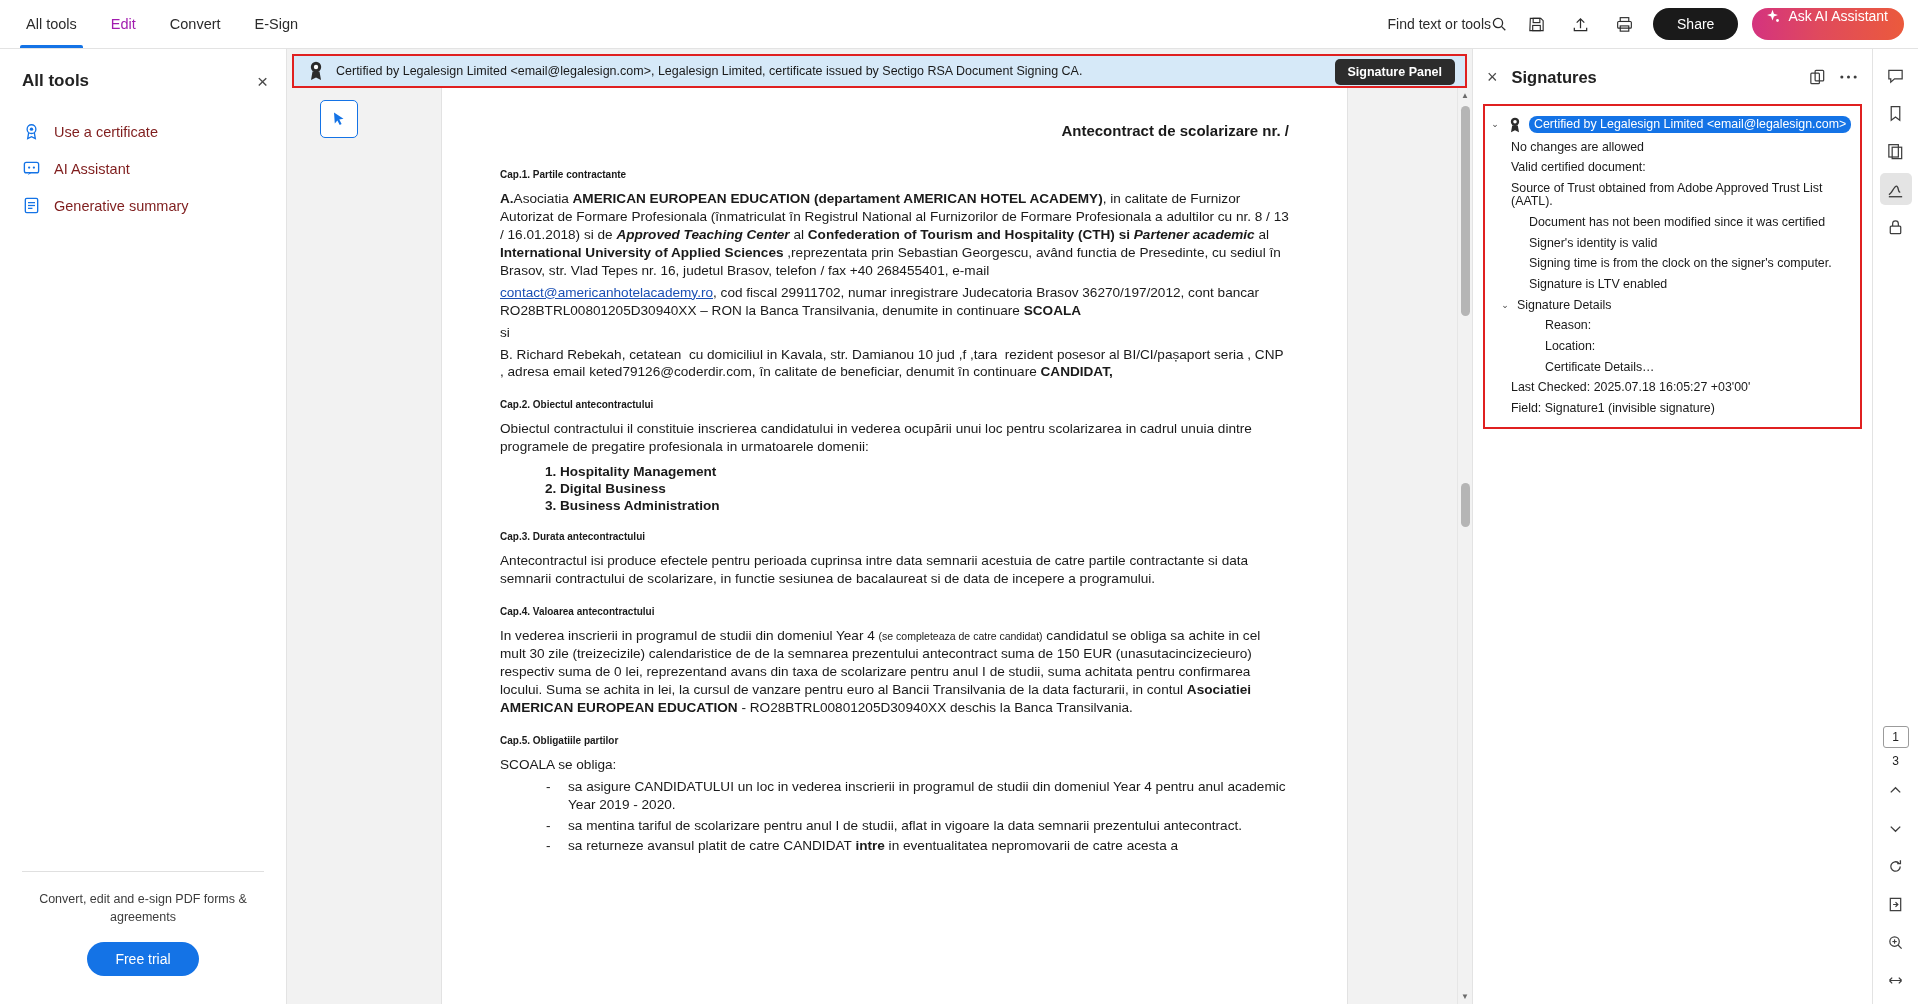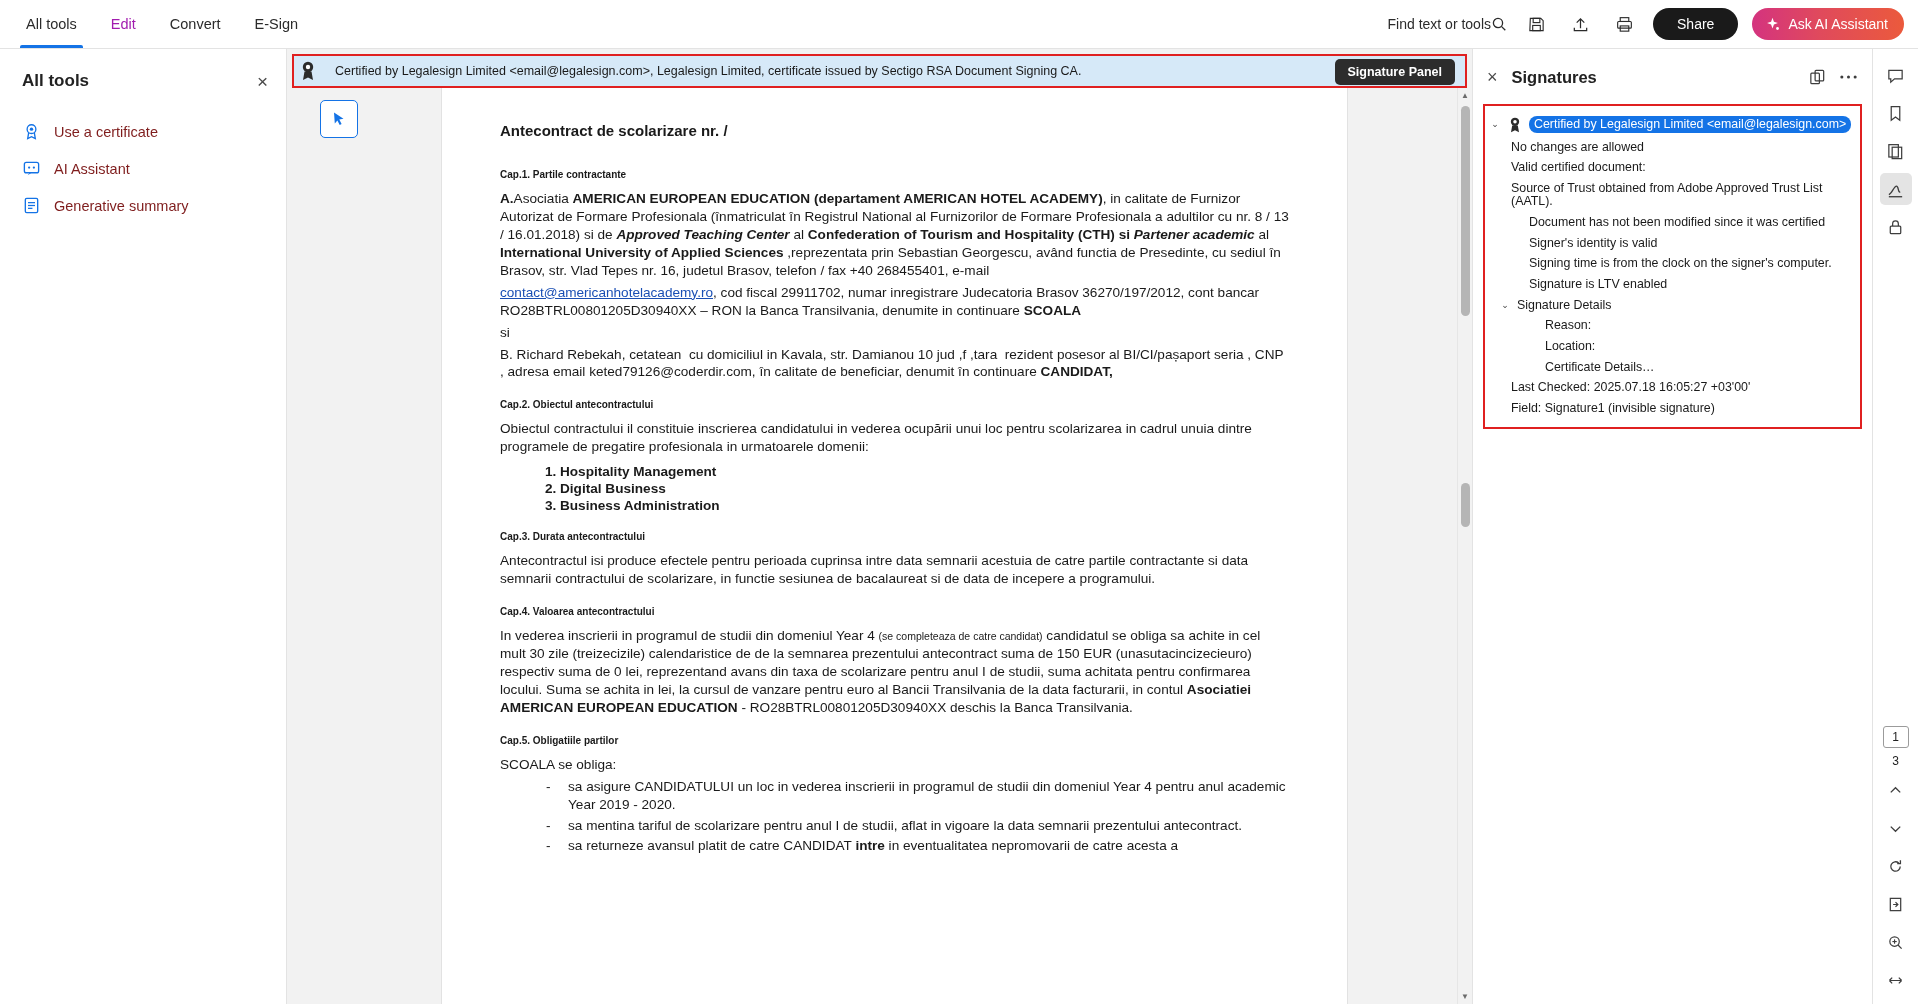--- a/index.html
+++ b/index.html
@@ -50,21 +50,21 @@
   .share-btn {
     background:#1a1a1a; color:#fff;
     border-radius: 18px; height: 32px;
     padding: 0 24px;
     display:flex; align-items:center; justify-content:center;
     font-size: 14px; cursor:pointer; font-weight: 400;
   }
   .ai-btn {
     border-radius: 18px; height: 32px;
     padding: 0 16px 0 12px;
-    display:flex; align-items:center; gap:7px;
+    display:flex; align-items:flex-start; gap:7px;
     color:#fff; font-size:14px; cursor:pointer;
     background: linear-gradient(90deg,#d4337f 0%, #e04a5c 45%, #eb5a3c 100%);
   }
 
   
   .layout { display:flex; height: calc(100% - 49px); width:100%; }
 
   
   .leftpanel {
     width: 287px;
@@ -110,22 +110,22 @@
     flex: 1 1 auto;
     position: relative;
     background: #f2f2f2;
     overflow:hidden;
     display:flex; flex-direction:column;
   }
   .certbar {
     height: 34px;
     background: #d6e9f8;
     display:flex; align-items:center;
-    padding: 0 4px;
-    gap: 17px;
+    padding: 0 12px;
+    gap: 10px;
     position: relative;
     border: 2px solid #e02020;
     margin: 5px 5px 0 5px;
     flex: 0 0 34px;
   }
   .certbar-text { font-size: 12.5px; color:#1a1a1a; }
   .sig-panel-btn {
     position:absolute; right: 10px; top: 3px;
     background:#2c2c2c; color:#fff;
     border-radius: 5px;
@@ -149,21 +149,21 @@
   }
   .page {
     position:absolute;
     left: 155px; top: 0;
     width: 905px;
     min-height: 1100px;
     background: #ffffff;
     padding: 34px 58px 40px 58px;
     box-shadow: 0 0 0 1px #e2e2e2;
   }
-  .doc-title { text-align:left; font-weight:700; font-size: 15px; margin-bottom: 30px; }
+  .doc-title { text-align:right; font-weight:700; font-size: 15px; margin-bottom: 30px; }
   .doc-h { font-weight:700; font-size: 10px; margin: 18px 0 10px 0; }
   .doc-p { font-size: 13.6px; line-height: 1.32; margin: 0 0 4px 0; }
   .doc-p b { font-weight:700; }
   .doc-p i { font-style: italic; }
   a.doc-link { color:#1a4fb4; text-decoration: underline; }
   ol.doc-ol { margin: 8px 0 8px 42px; padding-left: 18px; }
   ol.doc-ol li { font-size: 13.6px; font-weight: 700; margin: 2px 0; }
   ul.doc-dash { list-style:none; margin: 4px 0 0 46px; padding:0; }
   ul.doc-dash li { font-size: 13.6px; line-height: 1.36; position:relative; padding-left: 22px; margin-bottom: 2px;}
   ul.doc-dash li::before { content:"-"; position:absolute; left: 0; }
@@ -331,20 +331,25 @@
         <span>
           <svg width="19" height="19" viewBox="0 0 20 20">
               <rect x="3.5" y="2.5" width="13" height="15" rx="1.5" fill="none" stroke="#1473e6" stroke-width="1.4"></rect>
               <line x1="6.3" y1="7" x2="13.7" y2="7" stroke="#1473e6" stroke-width="1.3"></line>
               <line x1="6.3" y1="10" x2="13.7" y2="10" stroke="#1473e6" stroke-width="1.3"></line>
               <line x1="6.3" y1="13" x2="11" y2="13" stroke="#1473e6" stroke-width="1.3"></line>
             </svg>
         </span>
         <span>Generative summary</span>
       </div>
+    </div>
+    <div class="lp-foot">
+      <div class="lp-divider"></div>
+      <div class="lp-foot-text">Convert, edit and e-sign PDF forms &amp; agreements</div>
+      <div class="trial-btn">Free trial</div>
     </div>
   </div>
 
   <div class="center">
 
     <div class="certbar">
       <span>
         <svg width="20" height="22" viewBox="0 0 20 22">
             <circle cx="10" cy="7" r="5.2" fill="#2b2b2b"></circle>
             <circle cx="10" cy="7" r="2.2" fill="#ffffff"></circle>

